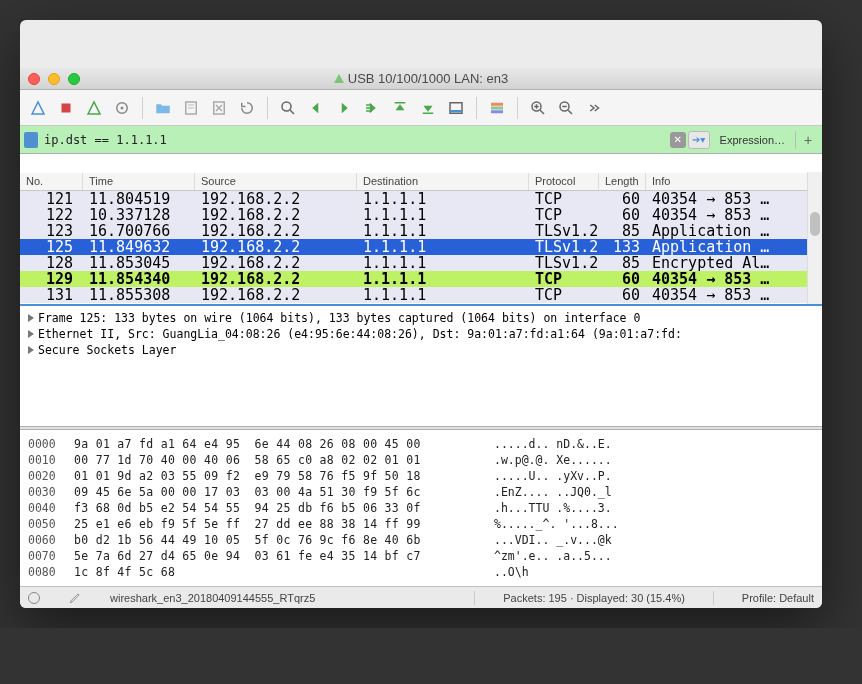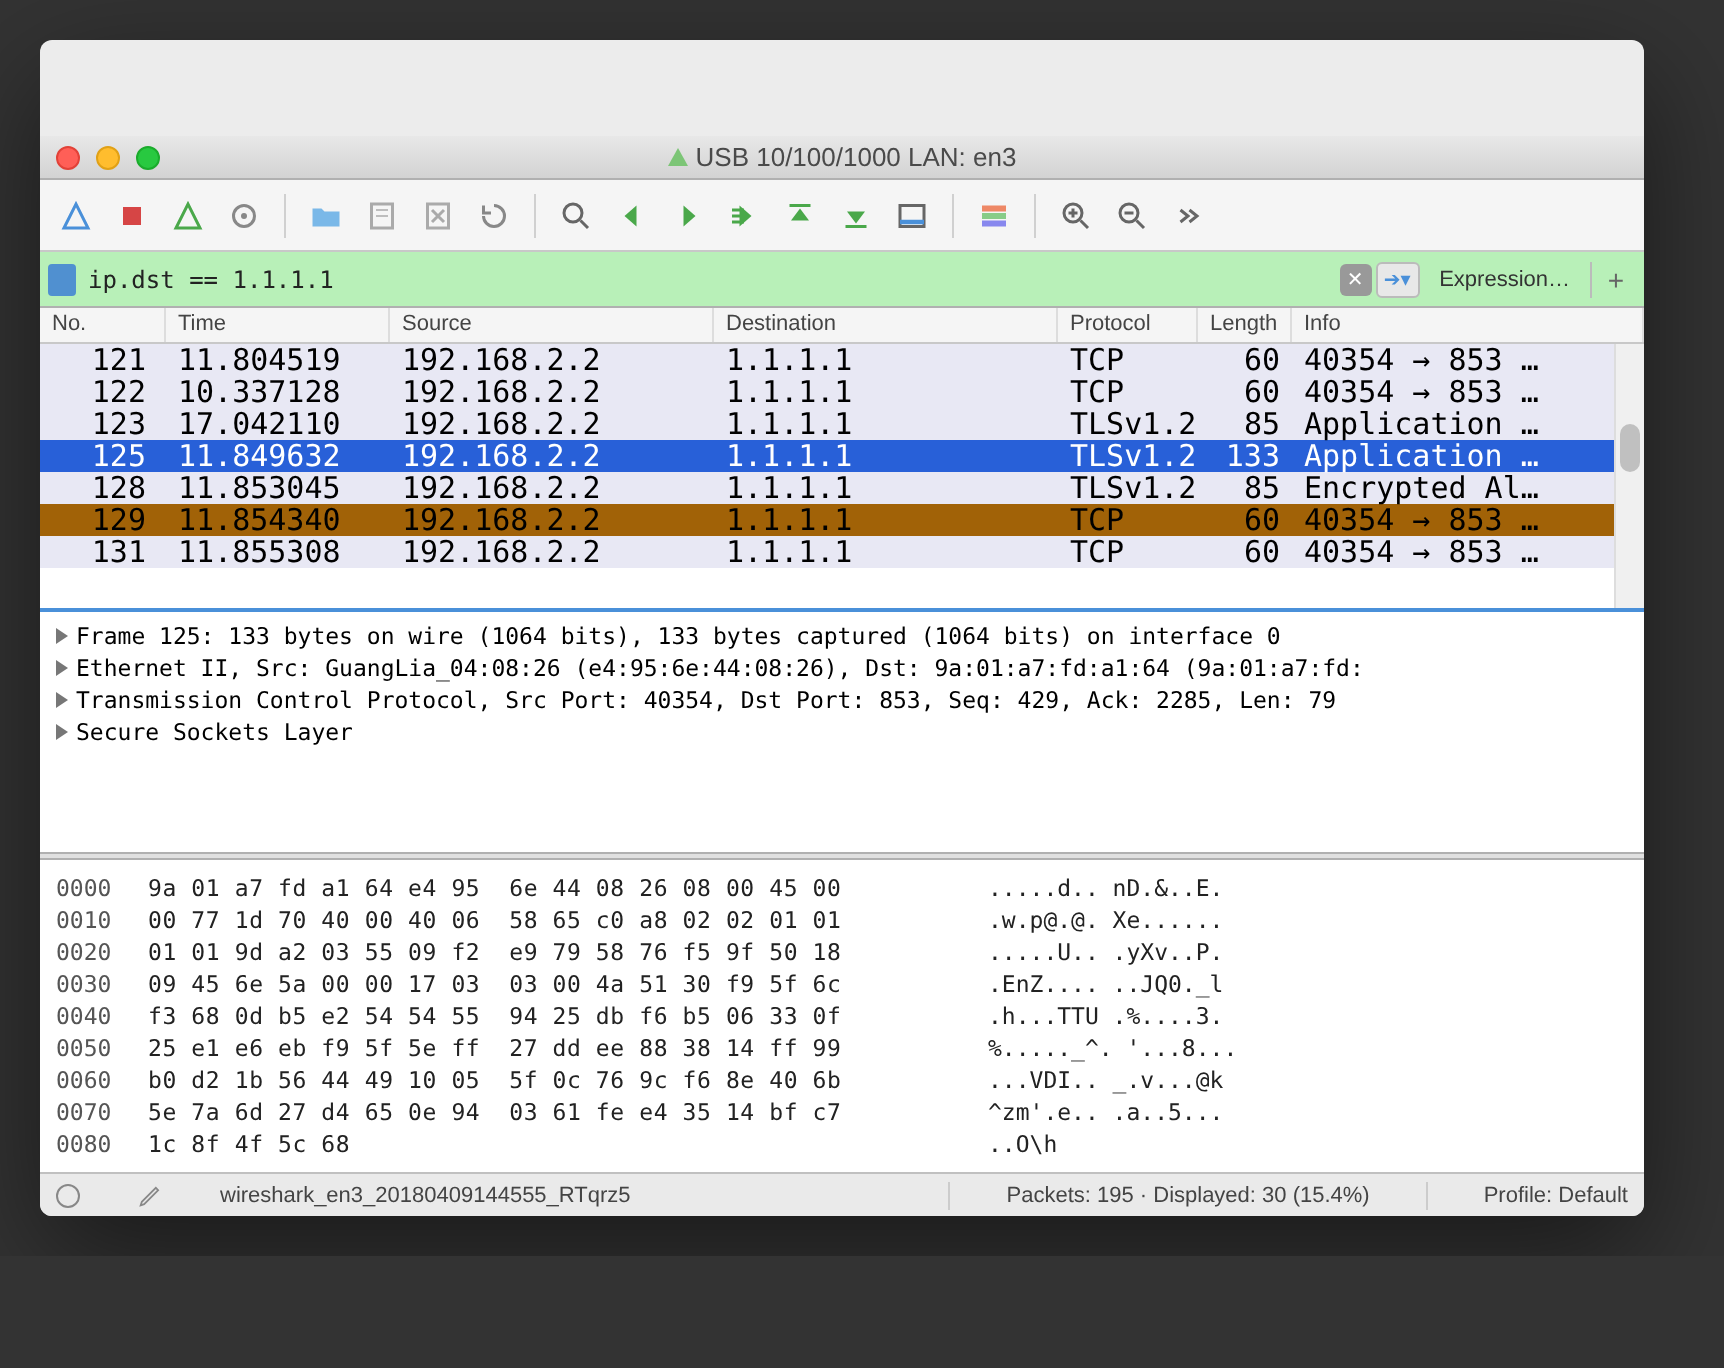--- a/index.html
+++ b/index.html
@@ -18,35 +18,35 @@
 .tbtn svg { width:18px; height:18px; }
 .sep { width:1px; height:22px; background:#d0d0d0; margin:0 4px; }
 .filterbar { height:28px; background:#b8f0b8; display:flex; align-items:center; padding:0 4px; gap:2px; border-bottom:1px solid #b0b0b0; }
 .bookmark-ico { width:14px; height:16px; background:#5090d0; border-radius:2px; }
 .filter-input { flex:1; background:transparent; border:none; outline:none; font-family:Menlo,Consolas,monospace; font-size:12px; padding-left:4px; color:#222; }
 .clearbtn { width:16px; height:16px; background:#999; color:#fff; border-radius:3px; display:flex; align-items:center; justify-content:center; font-size:10px; cursor:pointer; }
 .arrowbtn { width:22px; height:18px; background:#e8e8e8; border:1px solid #bbb; border-radius:3px; display:flex; align-items:center; justify-content:center; cursor:pointer; font-size:10px; color:#4a90d9; }
 .exprbtn { padding:2px 8px; font-size:11px; color:#333; cursor:pointer; }
 .plusbtn { width:20px; padding:2px 4px; font-size:14px; color:#666; cursor:pointer; text-align:center; }
 .packet-list { background:#fff; height:150px; overflow:hidden; position:relative; }
-.phdr { display:flex; background:#f5f5f5; border-bottom:1px solid #c8c8c8; height:18px; }
+.phdr { display:flex; background:#f5f5f5; border-bottom:1px solid #c8c8c8; height:18px;margin-top:19px; }
 .phdr > div { padding:2px 6px; border-right:1px solid #ddd; font-size:11px; color:#444; white-space:nowrap; overflow:hidden; }
 .col-no { width:63px; text-align:left; }
 .col-time { width:112px; }
 .col-src { width:162px; }
 .col-dst { width:172px; }
 .col-proto { width:70px; }
 .col-len { width:47px; }
 .col-info { flex:1; }
 .prow { display:flex; font-family:Menlo,Consolas,monospace; font-size:15px; height:16px; align-items:center; cursor:pointer; }
 .prow > div { padding:1px 6px; white-space:nowrap; overflow:hidden; }
 .prow .col-no { text-align:right; padding-right:10px; }
 .prow.bg0 { background:#e8e8f4; }
 .prow.sel { background:#2860d8; color:#fff; }
-.prow.rel { background:#a16207; }
+.prow.rel { background:#bef264;font-weight:bold; }
 .scrollbar-v { position:absolute; right:0; top:18px; bottom:0; width:15px; background:#f0f0f0; border-left:1px solid #ddd; }
 .scroll-thumb { position:absolute; left:2px; right:2px; top:40px; height:24px; background:#c0c0c0; border-radius:6px; }
 .divider { height:4px; background:#e0e0e0; border-top:1px solid #b0b0b0; border-bottom:1px solid #b0b0b0; cursor:row-resize; }
 .bluebar { height:2px; background:#4a90d9; }
 .details { background:#fff; padding:4px 8px; font-family:Menlo,Consolas,monospace; font-size:11.5px; line-height:16px; min-height:120px; }
 .drow { display:flex; align-items:center; gap:4px; }
 .tri { width:0; height:0; border-top:4px solid transparent; border-bottom:4px solid transparent; border-left:6px solid #777; display:inline-block; }
 .hex { background:#fff; padding:6px 8px; font-family:Menlo,Consolas,monospace; font-size:11.5px; line-height:16px; color:#222; white-space:pre; min-height:155px; }
 .hexrow { display:flex; }
 .hex-off { width:46px; color:#555; }
@@ -230,21 +230,21 @@
           <div class="col-no">122</div>
           <div class="col-time">10.337128</div>
           <div class="col-src">192.168.2.2</div>
           <div class="col-dst">1.1.1.1</div>
           <div class="col-proto">TCP</div>
           <div class="col-len" style="text-align:right">60</div>
           <div class="col-info">40354 → 853 …</div>
         </div>
         <div class="prow bg0">
           <div class="col-no">123</div>
-          <div class="col-time">17.042110</div>
+          <div class="col-time">16.700766</div>
           <div class="col-src">192.168.2.2</div>
           <div class="col-dst">1.1.1.1</div>
           <div class="col-proto">TLSv1.2</div>
           <div class="col-len" style="text-align:right">85</div>
           <div class="col-info">Application …</div>
         </div>
         <div class="prow sel">
           <div class="col-no">125</div>
           <div class="col-time">11.849632</div>
           <div class="col-src">192.168.2.2</div>
@@ -288,24 +288,20 @@
 
   <div class="bluebar"></div>
   <div class="details" id="details-pane">
       <div class="drow">
         <span class="tri"></span>
         <span>Frame 125: 133 bytes on wire (1064 bits), 133 bytes captured (1064 bits) on interface 0</span>
       </div>
       <div class="drow">
         <span class="tri"></span>
         <span>Ethernet II, Src: GuangLia_04:08:26 (e4:95:6e:44:08:26), Dst: 9a:01:a7:fd:a1:64 (9a:01:a7:fd:</span>
-      </div>
-      <div class="drow">
-        <span class="tri"></span>
-        <span>Transmission Control Protocol, Src Port: 40354, Dst Port: 853, Seq: 429, Ack: 2285, Len: 79</span>
       </div>
       <div class="drow">
         <span class="tri"></span>
         <span>Secure Sockets Layer</span>
       </div>
     </div>
 
   <div class="divider"></div>
 
   <div class="hex" id="hex-pane"><div class="hexrow"><span class="hex-off">0000</span><span class="hex-bytes">9a 01 a7 fd a1 64 e4 95  6e 44 08 26 08 00 45 00</span><span class="hex-ascii">.....d.. nD.&amp;..E.</span></div><div class="hexrow"><span class="hex-off">0010</span><span class="hex-bytes">00 77 1d 70 40 00 40 06  58 65 c0 a8 02 02 01 01</span><span class="hex-ascii">.w.p@.@. Xe......</span></div><div class="hexrow"><span class="hex-off">0020</span><span class="hex-bytes">01 01 9d a2 03 55 09 f2  e9 79 58 76 f5 9f 50 18</span><span class="hex-ascii">.....U.. .yXv..P.</span></div><div class="hexrow"><span class="hex-off">0030</span><span class="hex-bytes">09 45 6e 5a 00 00 17 03  03 00 4a 51 30 f9 5f 6c</span><span class="hex-ascii">.EnZ.... ..JQ0._l</span></div><div class="hexrow"><span class="hex-off">0040</span><span class="hex-bytes">f3 68 0d b5 e2 54 54 55  94 25 db f6 b5 06 33 0f</span><span class="hex-ascii">.h...TTU .%....3.</span></div><div class="hexrow"><span class="hex-off">0050</span><span class="hex-bytes">25 e1 e6 eb f9 5f 5e ff  27 dd ee 88 38 14 ff 99</span><span class="hex-ascii">%....._^. '...8...</span></div><div class="hexrow"><span class="hex-off">0060</span><span class="hex-bytes">b0 d2 1b 56 44 49 10 05  5f 0c 76 9c f6 8e 40 6b</span><span class="hex-ascii">...VDI.. _.v...@k</span></div><div class="hexrow"><span class="hex-off">0070</span><span class="hex-bytes">5e 7a 6d 27 d4 65 0e 94  03 61 fe e4 35 14 bf c7</span><span class="hex-ascii">^zm'.e.. .a..5...</span></div><div class="hexrow"><span class="hex-off">0080</span><span class="hex-bytes">1c 8f 4f 5c 68</span><span class="hex-ascii">..O\h</span></div></div>

